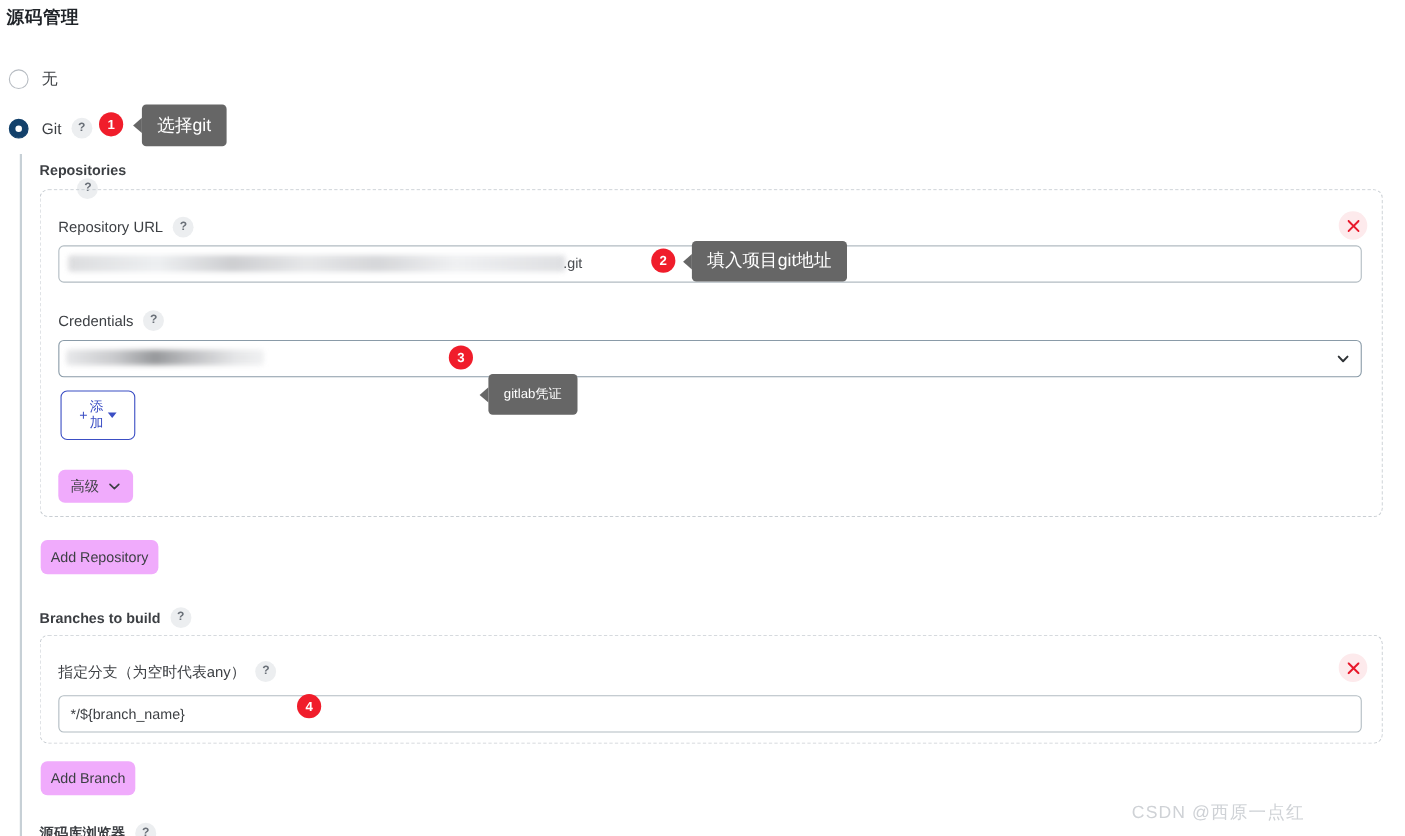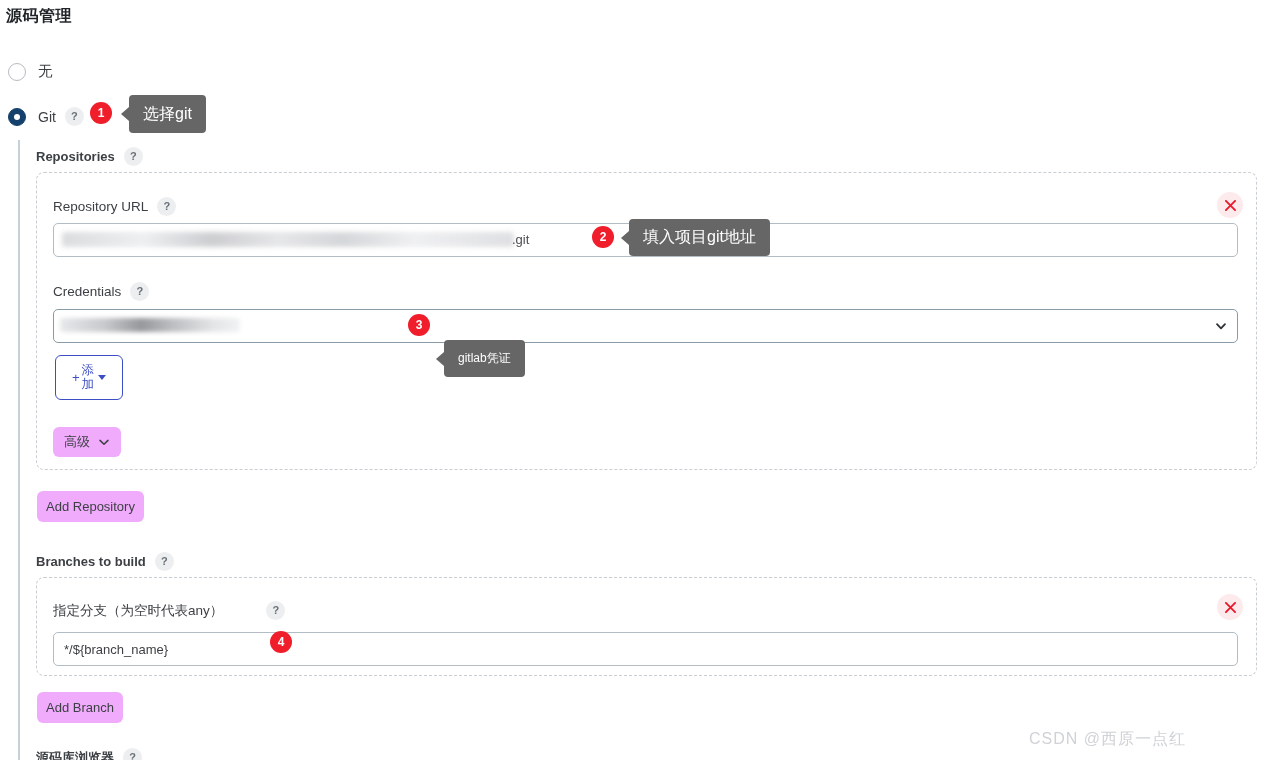--- a/index.html
+++ b/index.html
@@ -177,21 +177,21 @@
     <div class="radio"></div>
     <div class="radio-label cjk">无</div>
   </div>
 
   <div class="radio-row" style="left:8px; top:107px;">
     <div class="radio checked"></div>
     <div class="radio-label">Git</div>
     <div class="help">?</div>
   </div>
 
-  <div class="field-label" style="left:36px; top:147px;">
+  <div class="field-label" style="left:36px; top:147px;flex-direction:column;">
     <span>Repositories</span>
     <span class="help">?</span>
   </div>
 
   <div class="dash-panel" style="left:36px; top:172px; width:1221px; height:298px;"></div>
 
   <div class="remove-btn" style="left:1217px; top:192px;">
     <svg viewBox="0 0 12 12">
       <path d="M1 1 L11 11 M11 1 L1 11" stroke="#e8192c" stroke-width="2" stroke-linecap="round" fill="none"></path>
     </svg>
@@ -245,21 +245,21 @@
   </div>
 
   <div class="dash-panel" style="left:36px; top:577px; width:1221px; height:99px;"></div>
 
   <div class="remove-btn" style="left:1217px; top:594px;">
     <svg viewBox="0 0 12 12">
       <path d="M1 1 L11 11 M11 1 L1 11" stroke="#e8192c" stroke-width="2" stroke-linecap="round" fill="none"></path>
     </svg>
   </div>
 
-  <div class="field-label sub" style="left:53px; top:601px;gap:34px;">
+  <div class="field-label sub" style="left:53px; top:601px;">
     <span>指定分支（为空时代表any）</span>
     <span class="help">?</span>
   </div>
   <div class="text-input" style="left:53px; top:632px; width:1185px;">*/${branch_name}</div>
 
   <div class="btn-soft" style="left:37px; top:692px; width:86px; height:31px;">Add Branch</div>
 
   <div class="clipped-label" style="left:36px; top:748px;">
     <span>源码库浏览器</span>
     <span class="help">?</span>

